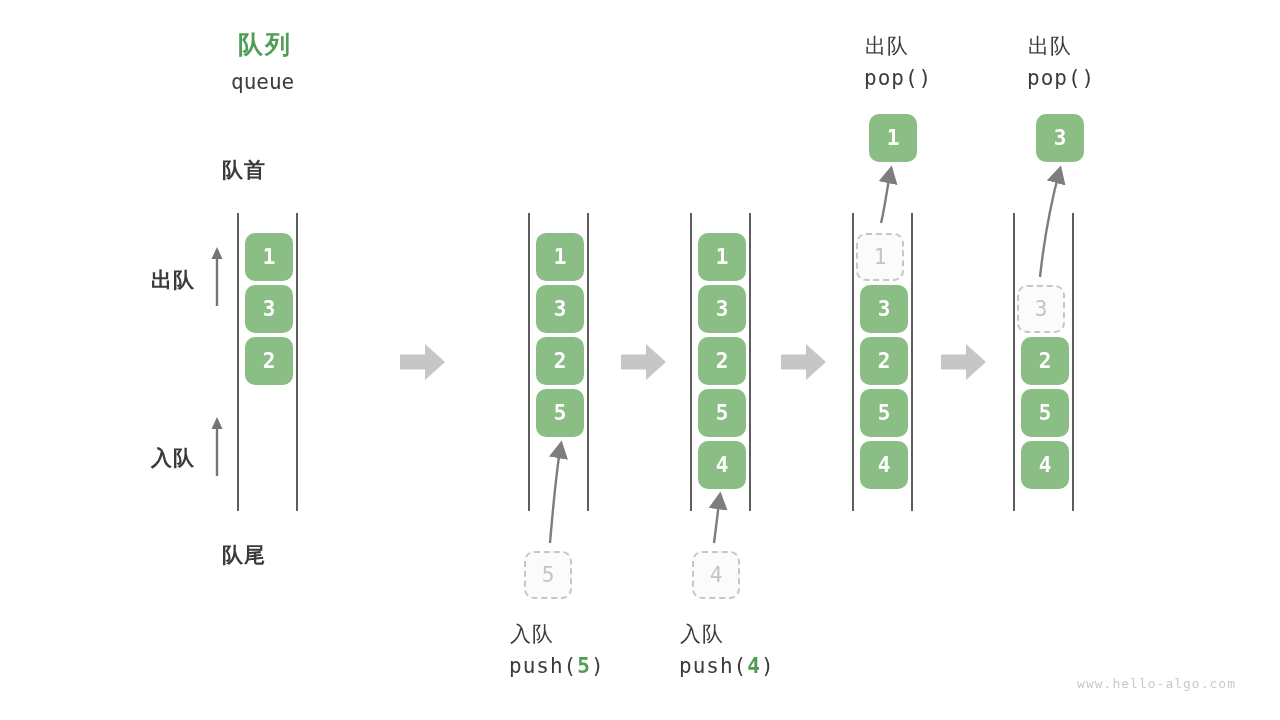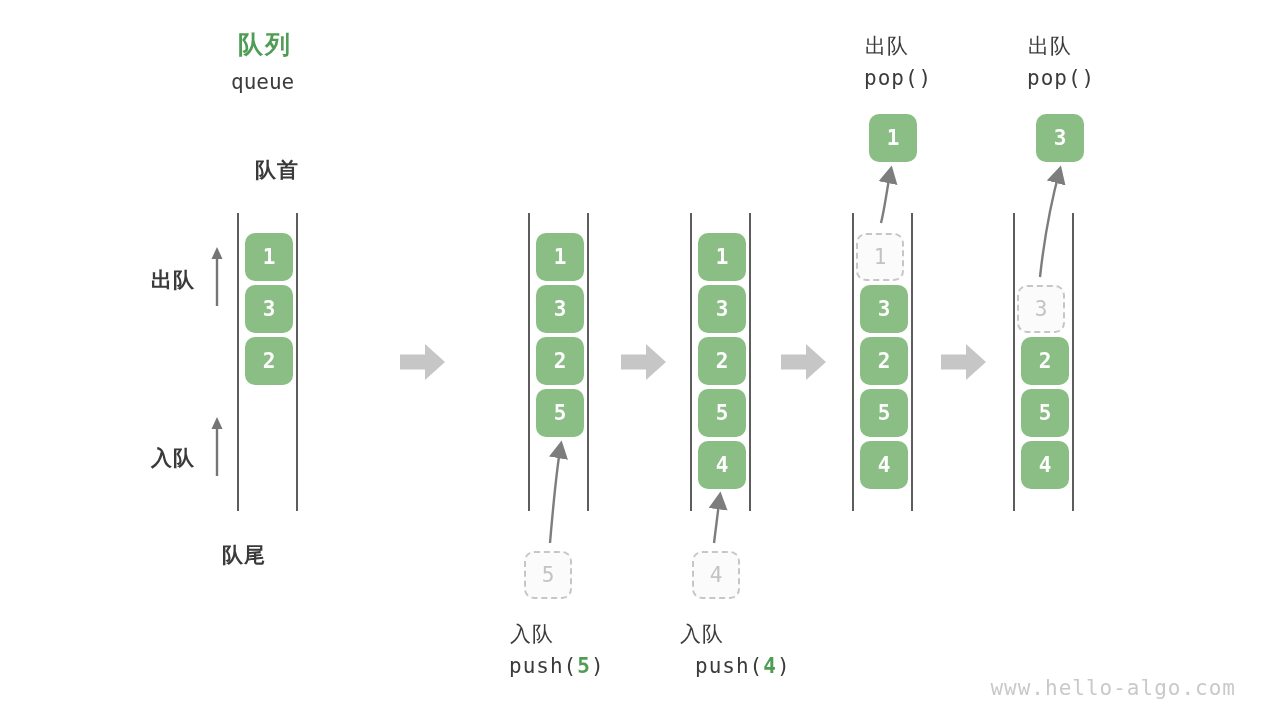--- a/index.html
+++ b/index.html
@@ -43,35 +43,35 @@
   }
   .cell.dashed {
     background: #fbfbfb;
     border: 2px dashed #c6c6c6;
     color: #c3c3c3;
     font-weight: 400;
   }
 
   .watermark {
     font-family: "DejaVu Sans Mono", monospace;
-    font-size: 21px;
+    font-size: 13px;
     color: #c9c9c9;
     letter-spacing: 1px;
   }
   svg { display: block; }
 </style>
 </head>
 <body>
 
 <div class="canvas">
 
   <div class="abs title-zh" style="left:238px; top:28px;">队列</div>
   <div class="abs title-en" style="left:231px; top:70px;text-align:right;">queue</div>
 
-  <div class="abs side-label" style="left:222px; top:156px;margin-left:33px;">队首</div>
+  <div class="abs side-label" style="left:222px; top:156px;">队首</div>
   <div class="abs side-label" style="left:222px; top:541px;">队尾</div>
   <div class="abs side-label" style="left:151px; top:266px;">出队</div>
   <div class="abs side-label" style="left:151px; top:444px;">入队</div>
 
   <svg class="abs" style="left:209px; top:246px;" width="16" height="62">
     <line x1="8" y1="60" x2="8" y2="10" stroke="#757575" stroke-width="2.4"></line>
     <polygon points="8,1 2.5,13 13.5,13" fill="#757575"></polygon>
   </svg>
   <svg class="abs" style="left:209px; top:416px;" width="16" height="62">
     <line x1="8" y1="60" x2="8" y2="10" stroke="#757575" stroke-width="2.4"></line>
@@ -164,17 +164,17 @@
     <polygon points="0,10.5 25,10.5 25,0 45,18 25,36 25,25.5 0,25.5" fill="#c6c6c6"></polygon>
   </svg>
   <svg class="abs" style="left:941px; top:344px;" width="45" height="36" viewBox="0 0 45 36">
     <polygon points="0,10.5 25,10.5 25,0 45,18 25,36 25,25.5 0,25.5" fill="#c6c6c6"></polygon>
   </svg>
 
   <div class="abs op-zh" style="left:510px; top:620px;">入队</div>
   <div class="abs code" style="left:509px; top:654px;"><span>push(</span><span class="arg">5</span><span>)</span></div>
 
   <div class="abs op-zh" style="left:680px; top:620px;">入队</div>
-  <div class="abs code" style="left:695px; top:654px;"><span>push(</span><span class="arg">4</span><span>)</span></div>
+  <div class="abs code" style="left:679px; top:654px;"><span>push(</span><span class="arg">4</span><span>)</span></div>
 
   <div class="abs watermark" style="right:44px; top:676px;">www.hello-algo.com</div>
 
 </div>
 
 </body></html>

